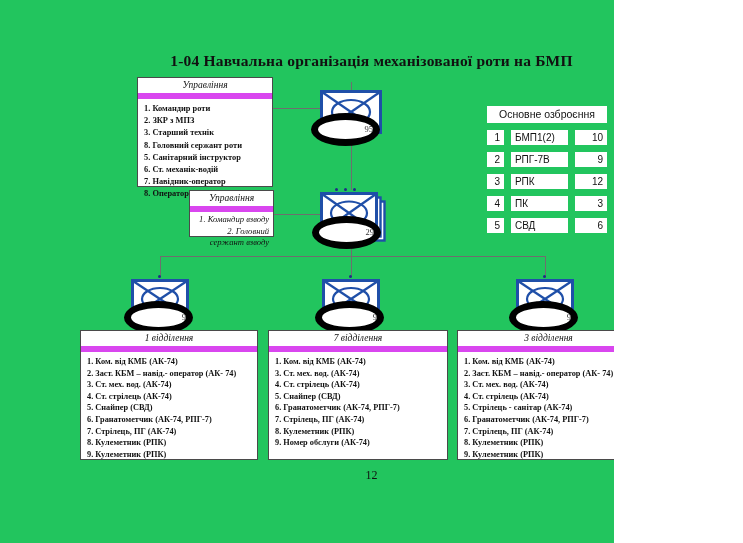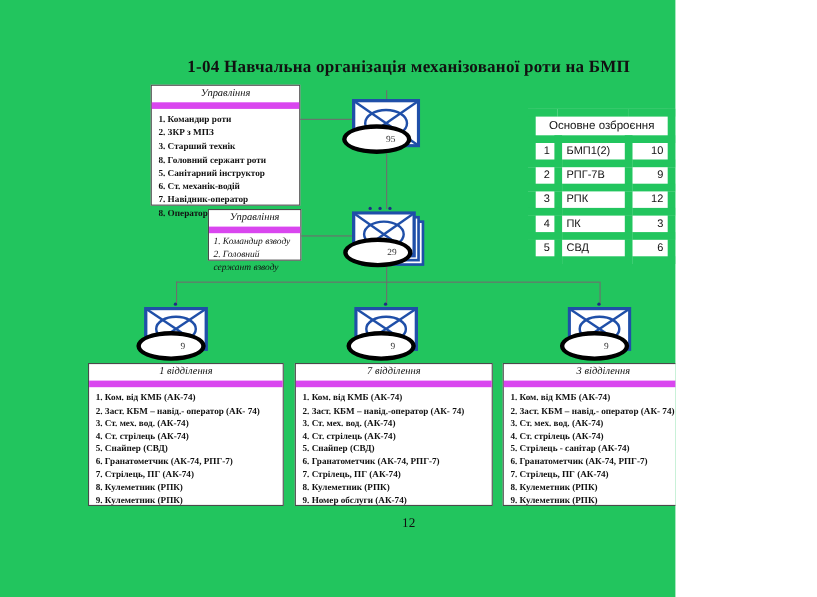--- a/index.html
+++ b/index.html
@@ -112,26 +112,26 @@
     position: absolute;
   }
   .sym svg { display: block; }
 
   
   .badge {
     position: absolute;
     width: 19px;
     height: 19px;
     border-radius: 50%;
-    border: 4px solid #000000;
+    border: 7px solid #000000;
     background: #ffffff;
     color: #333333;
     font-size: 8.5px;
     line-height: 18px;
-    text-align: left;
+    text-align: right;
     font-family: "Liberation Serif", "DejaVu Serif", serif;
     padding-left: 36px;
   }
 
   
   .dot {
     position: absolute;
     width: 3px;
     height: 3px;
     background: #1f2d86;
@@ -165,21 +165,21 @@
       <div class="row">8. Головний сержант роти</div>
       <div class="row">5. Санітарний інструктор</div>
       <div class="row">6. Ст. механік-водій</div>
       <div class="row">7. Навідник-оператор</div>
       <div class="row">8. Оператор СБР</div>
     </div>
   </div>
 
   <div class="panel" style="left:189px; top:190px; width:85px; height:47px;">
     <div class="panel-head">Управління</div>
-    <div class="panel-body plt-body" style="padding:2px 4px;">
+    <div class="panel-body plt-body" style="padding:2px 4px;text-align:right;">
       <div class="row">1.  Командир взводу</div>
       <div class="row">2.  Головний сержант взводу</div>
     </div>
   </div>
 
   <table class="wtable" style="left:480px; top:99px;">
     <tbody>
         <tr>
       <th class="hdr" colspan="3">Основне озброєння</th>
     </tr>
@@ -301,21 +301,20 @@
       <div class="row">7. Стрілець, ПГ (АК-74)</div>
       <div class="row">8. Кулеметник (РПК)</div>
       <div class="row">9. Кулеметник (РПК)</div>
     </div>
   </div>
 
   <div class="panel" style="left:268px; top:330px; width:180px; height:130px;">
     <div class="panel-head">7 відділення</div>
     <div class="panel-body squad-body">
       <div class="row">1. Ком. від КМБ (АК-74)</div>
-      <div class="row">2. Заст. КБМ – навід.-оператор (АК- 74)</div>
       <div class="row">3. Ст. мех. вод. (АК-74)</div>
       <div class="row">4. Ст. стрілець (АК-74)</div>
       <div class="row">5. Снайпер (СВД)</div>
       <div class="row">6. Гранатометчик (АК-74, РПГ-7)</div>
       <div class="row">7. Стрілець, ПГ (АК-74)</div>
       <div class="row">8. Кулеметник (РПК)</div>
       <div class="row">9. Номер обслуги (АК-74)</div>
     </div>
   </div>
 

